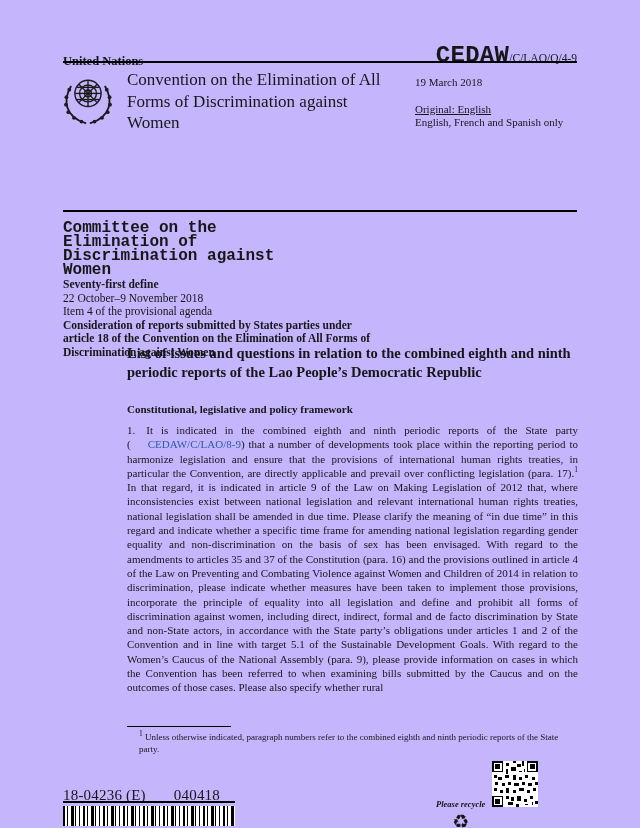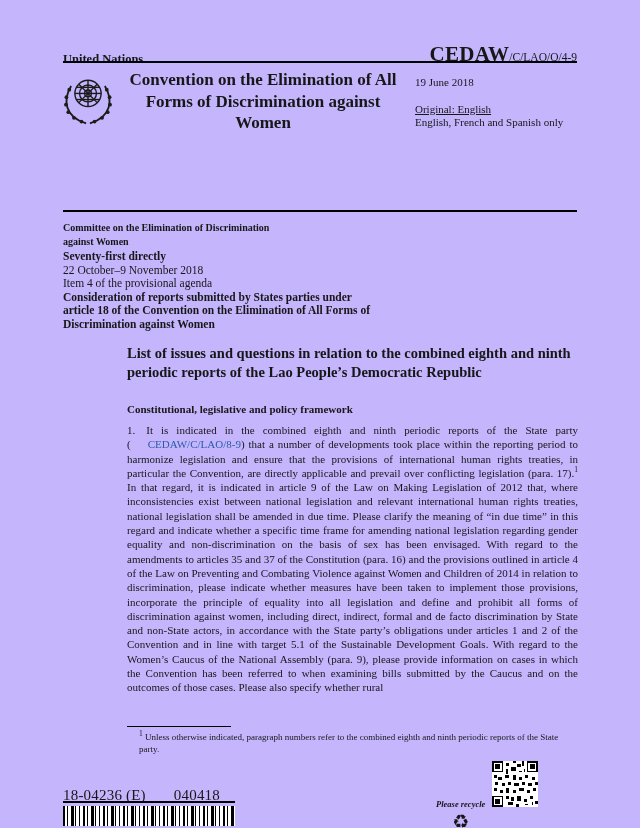--- a/index.html
+++ b/index.html
@@ -4,33 +4,33 @@
 <style>
   html,body{margin:0;padding:0;background:#9a9a9a;}
   .page{position:relative;width:640px;height:828px;background:#c4b5fd;margin:0 auto;
         font-family:"Liberation Serif", serif;color:#171717;overflow:hidden;}
   .abs{position:absolute;}
 
   
   .top-row{left:63px;top:42px;width:514px;display:flex;justify-content:space-between;align-items:flex-end;}
   .org{font-weight:bold;font-size:12.5px;}
   .symbol{font-size:11.5px;white-space:nowrap;}
-  .symbol .main{font-size:21px;font-weight:bold;letter-spacing:.3px;}
+  .symbol .main{font-size:24px;font-weight:bold;letter-spacing:.3px;font-family:Liberation Mono, monospace;}
   .rule{background:#000;}
   .rule-top{left:63px;top:61px;width:514px;height:2px;}
   .rule-mid{left:63px;top:210px;width:514px;height:2px;}
 
   .emblem{left:58px;top:70px;width:60px;height:60px;}
-  .conv-title{left:127px;top:69px;width:272px;font-size:17px;font-weight:bold;line-height:21.5px;text-align:center;}
+  .conv-title{left:127px;top:69px;width:272px;font-size:17px;font-weight:normal;line-height:21.5px;}
   .distr{left:415px;top:76px;width:170px;font-size:11px;line-height:13px;}
   .distr .group2{margin-top:14px;text-decoration:underline;}
 
   
   .committee{left:63px;top:221px;width:340px;font-size:11.5px;line-height:13.5px;}
-  .committee .name{font-weight:bold;font-size:10px;width:232px;line-height:14px;}
+  .committee .name{font-weight:bold;font-size:16px;width:232px;line-height:14px;font-family:Liberation Mono, monospace;}
   .committee .session{font-weight:bold;margin-top:1px;}
   .committee .agenda-title{font-weight:bold;width:318px;}
 
   
   .doc-title{left:127px;top:344px;width:452px;font-size:14.5px;font-weight:bold;line-height:19px;}
   .section-heading{left:127px;top:403px;width:451px;font-size:11px;font-weight:bold;}
   .para{left:127px;top:423px;width:451px;font-size:11px;line-height:14.3px;text-align:justify;margin:0;}
   .doc-link{color:#2a5caa;text-decoration:none;cursor:pointer;padding-left:17px;}
   sup{font-size:7.5px;line-height:0;}
 
@@ -95,30 +95,30 @@
         <circle cx="53" cy="45" r="2"></circle>
           <circle cx="47" cy="51" r="2"></circle>
           <circle cx="39" cy="55" r="2"></circle>
       </g>
     </svg>
   </div>
 
   <div class="abs conv-title">Convention on the Elimination of All Forms of Discrimination against Women</div>
 
   <div class="abs distr">
-    <div>19 June 2018</div>
+    <div>19 March 2018</div>
     <div class="group2">Original: English</div>
     <div>English, French and Spanish only</div>
   </div>
 
   <div class="abs rule rule-mid"></div>
 
   <div class="abs committee">
     <div class="name">Committee on the Elimination of Discrimination against Women</div>
-    <div class="session">Seventy-first directly</div>
+    <div class="session">Seventy-first define</div>
     <div>22 October–9 November 2018</div>
     <div>Item 4 of the provisional agenda</div>
     <div class="agenda-title">Consideration of reports submitted by States parties under article 18 of the Convention on the Elimination of All Forms of Discrimination against Women</div>
   </div>
 
   <div class="abs doc-title">List of issues and questions in relation to the combined eighth and ninth periodic reports of the Lao People’s Democratic Republic</div>
 
   <div class="abs section-heading">Constitutional, legislative and policy framework</div>
 
   <p class="abs para"><span>1. It is indicated in the combined eighth and ninth periodic reports of the State party (</span><a class="doc-link">CEDAW/C/LAO/8-9</a><span>) that a number of developments took place within the reporting period to harmonize legislation and ensure that the provisions of international human rights treaties, in particular the Convention, are directly applicable and prevail over conflicting legislation (para. 17).</span><sup>1</sup><span> In that regard, it is indicated in article 9 of the Law on Making Legislation of 2012 that, where inconsistencies exist between national legislation and relevant international human rights treaties, national legislation shall be amended in due time. Please clarify the meaning of “in due time” in this regard and indicate whether a specific time frame for amending national legislation regarding gender equality and non-discrimination on the basis of sex has been envisaged. With regard to the amendments to articles 35 and 37 of the Constitution (para. 16) and the provisions outlined in article 4 of the Law on Preventing and Combating Violence against Women and Children of 2014 in relation to discrimination, please indicate whether measures have been taken to implement those provisions, incorporate the principle of equality into all legislation and define and prohibit all forms of discrimination against women, including direct, indirect, formal and de facto discrimination by State and non-State actors, in accordance with the State party’s obligations under articles 1 and 2 of the Convention and in line with target 5.1 of the Sustainable Development Goals. With regard to the Women’s Caucus of the National Assembly (para. 9), please provide information on cases in which the Convention has been referred to when examining bills submitted by the Caucus and on the outcomes of those cases. Please also specify whether rural</span></p>

